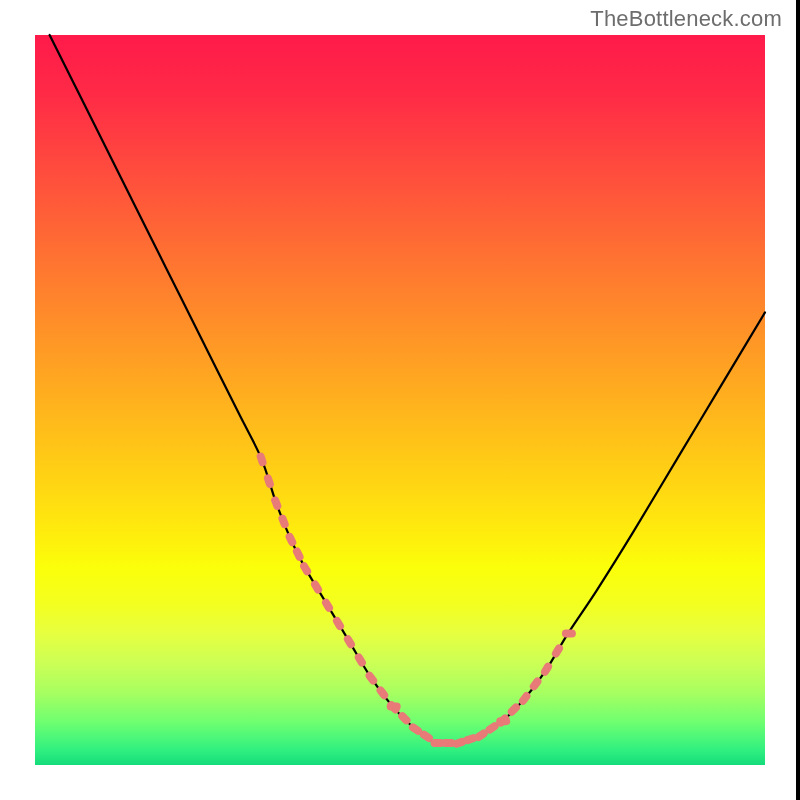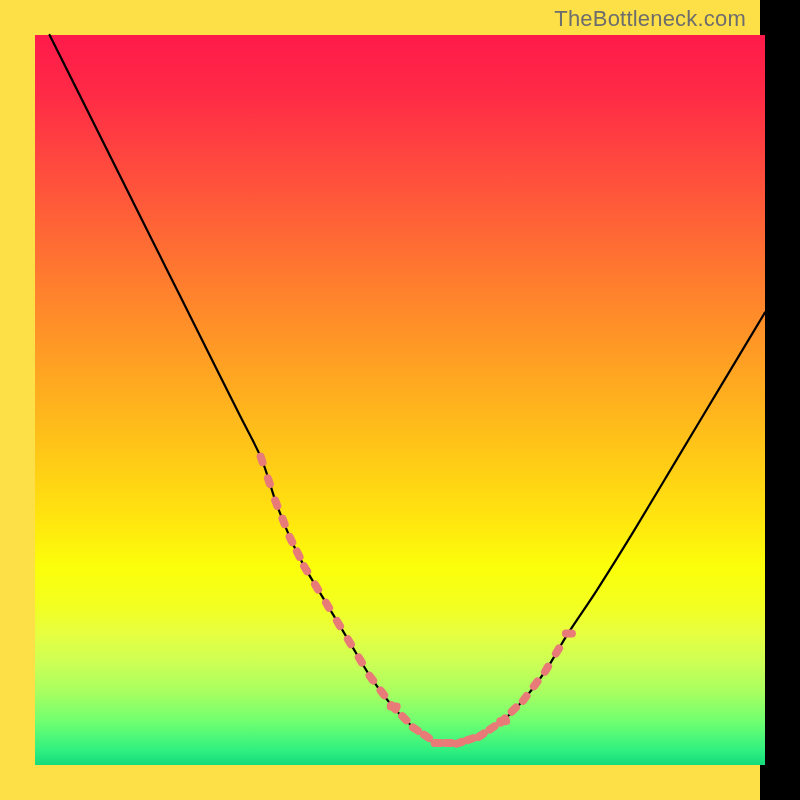--- a/index.html
+++ b/index.html
@@ -8,21 +8,22 @@
     width: 800px;
     height: 800px;
     background: #000000;
     overflow: hidden;
     font-family: Arial, Helvetica, sans-serif;
   }
   .frame {
     position: relative;
     width: 760px;
     height: 800px;
-    background: #fde047;
+    background: #ffffff;
+    padding-left: 36px;
   }
   .plot-area {
     position: absolute;
     left: 35px;
     top: 35px;
     width: 730px;
     height: 730px;
     
     background: linear-gradient(
       to bottom,

